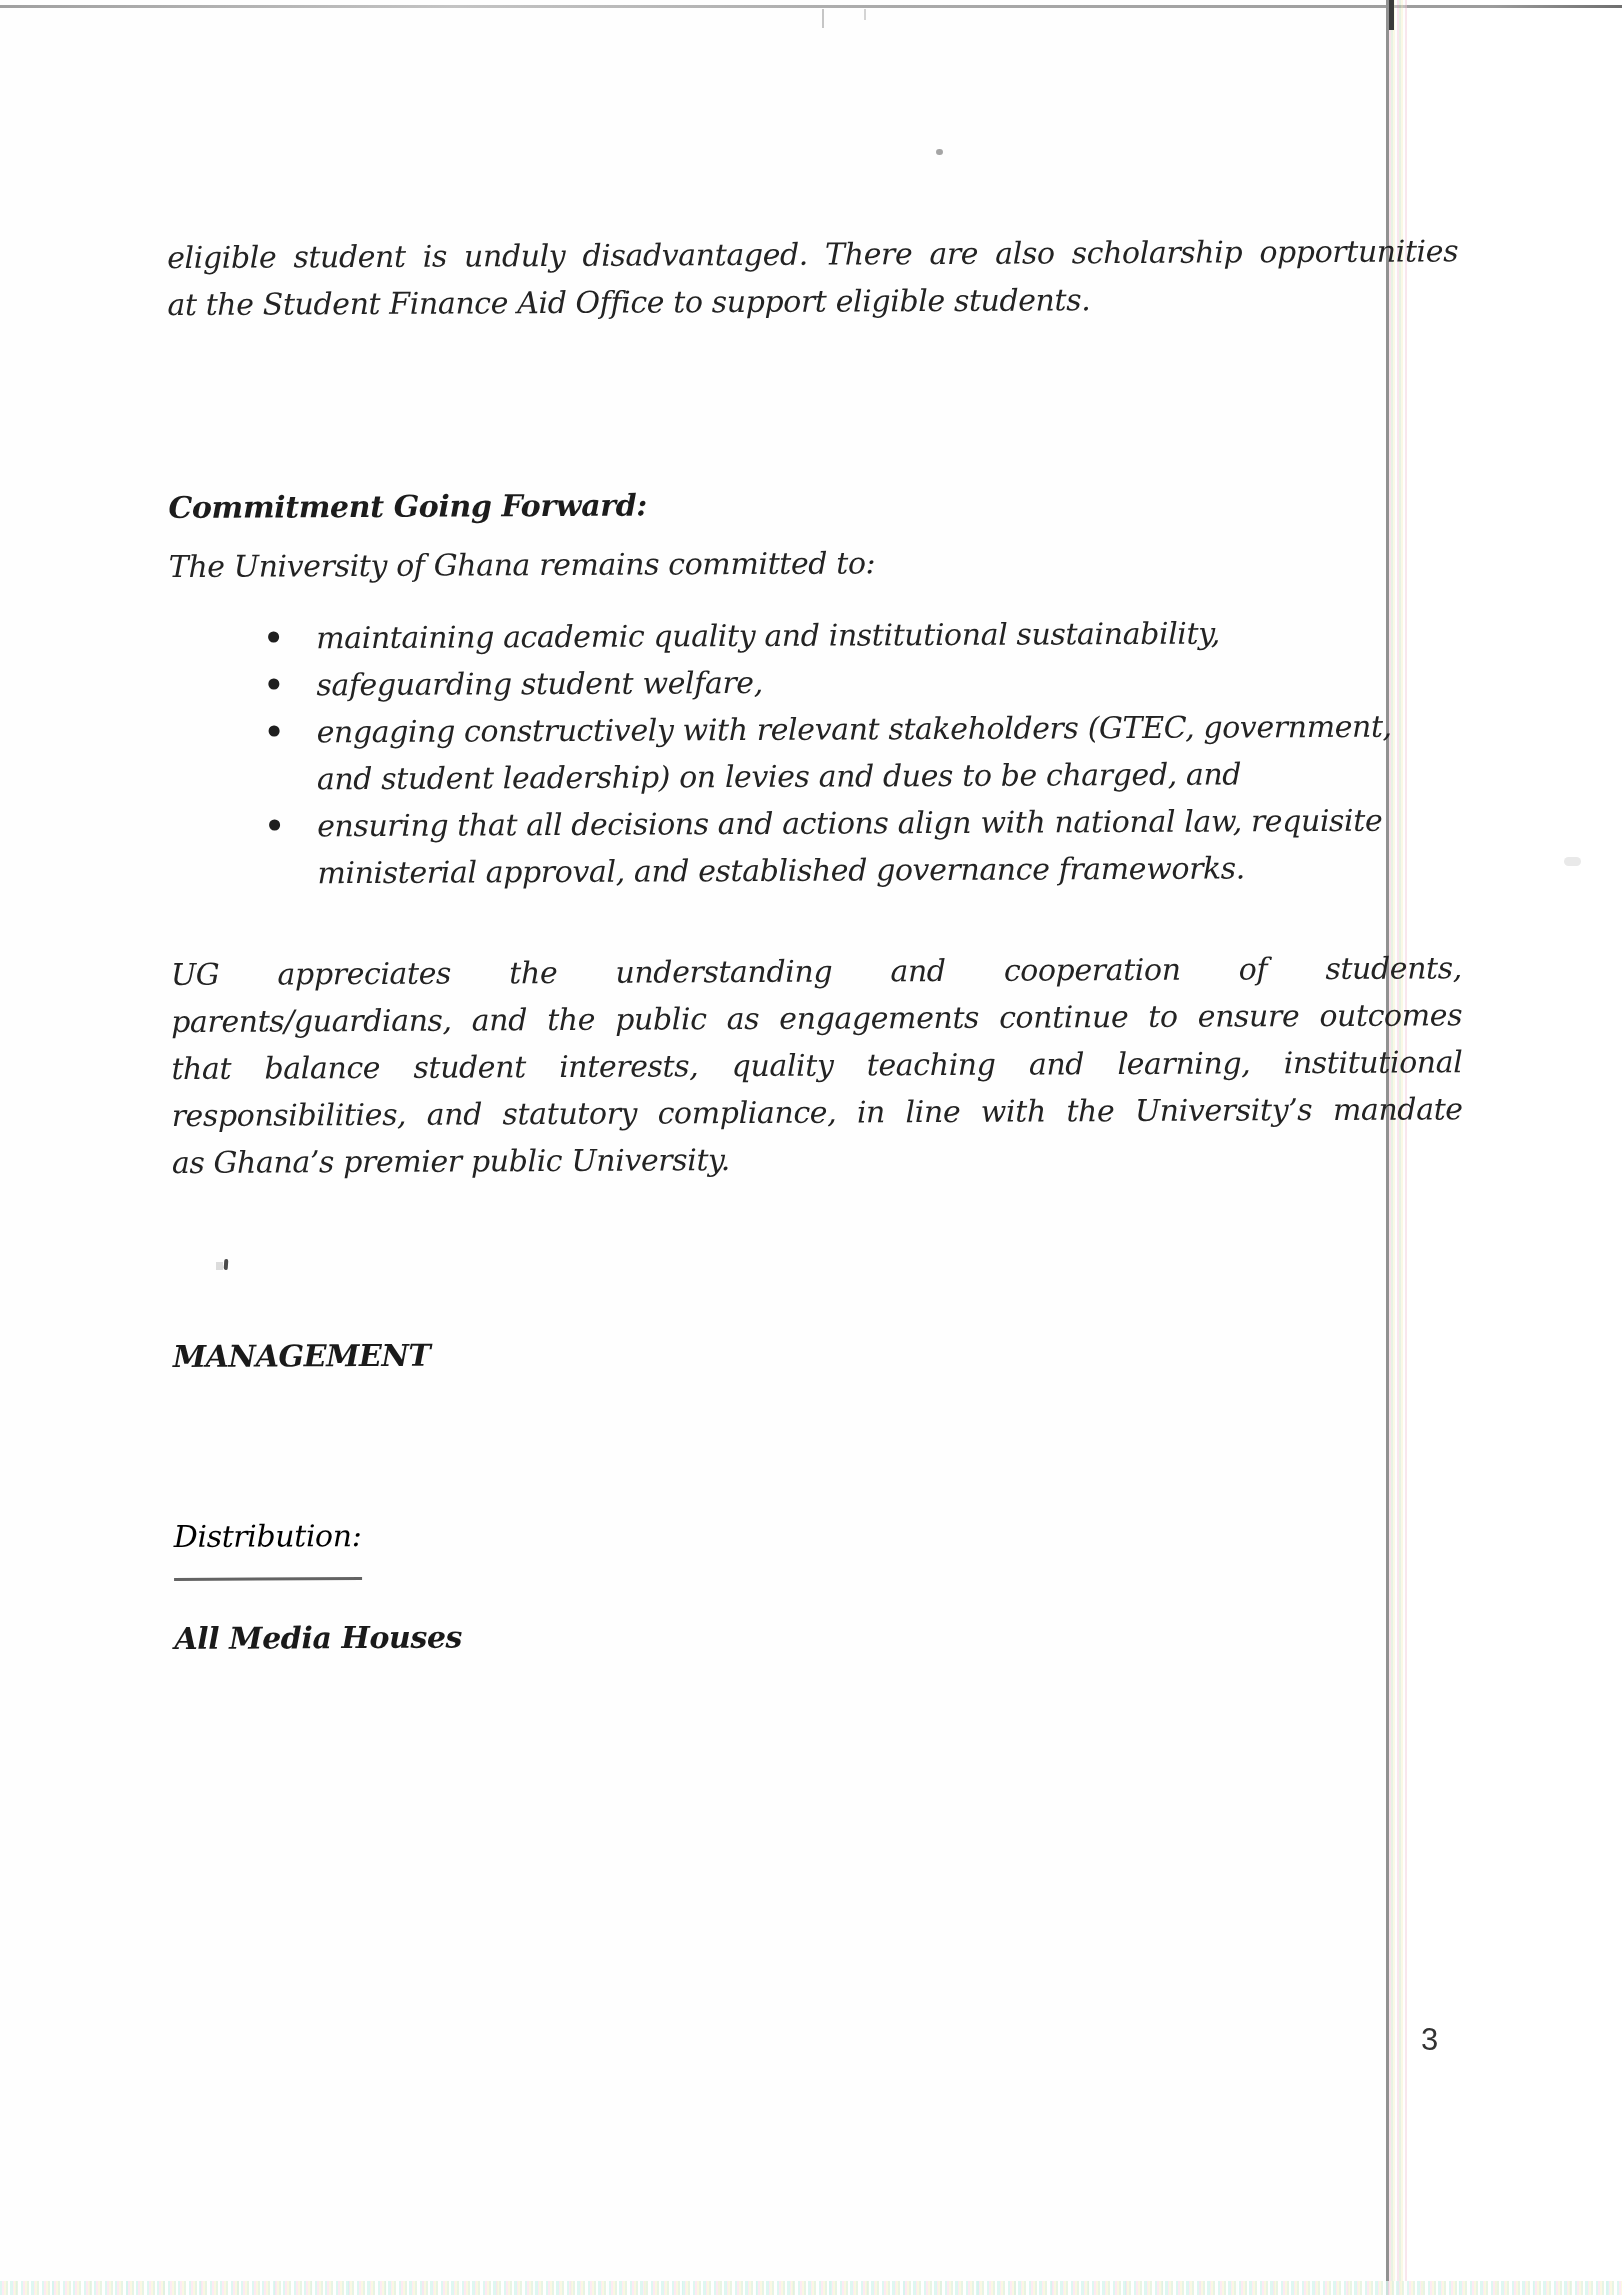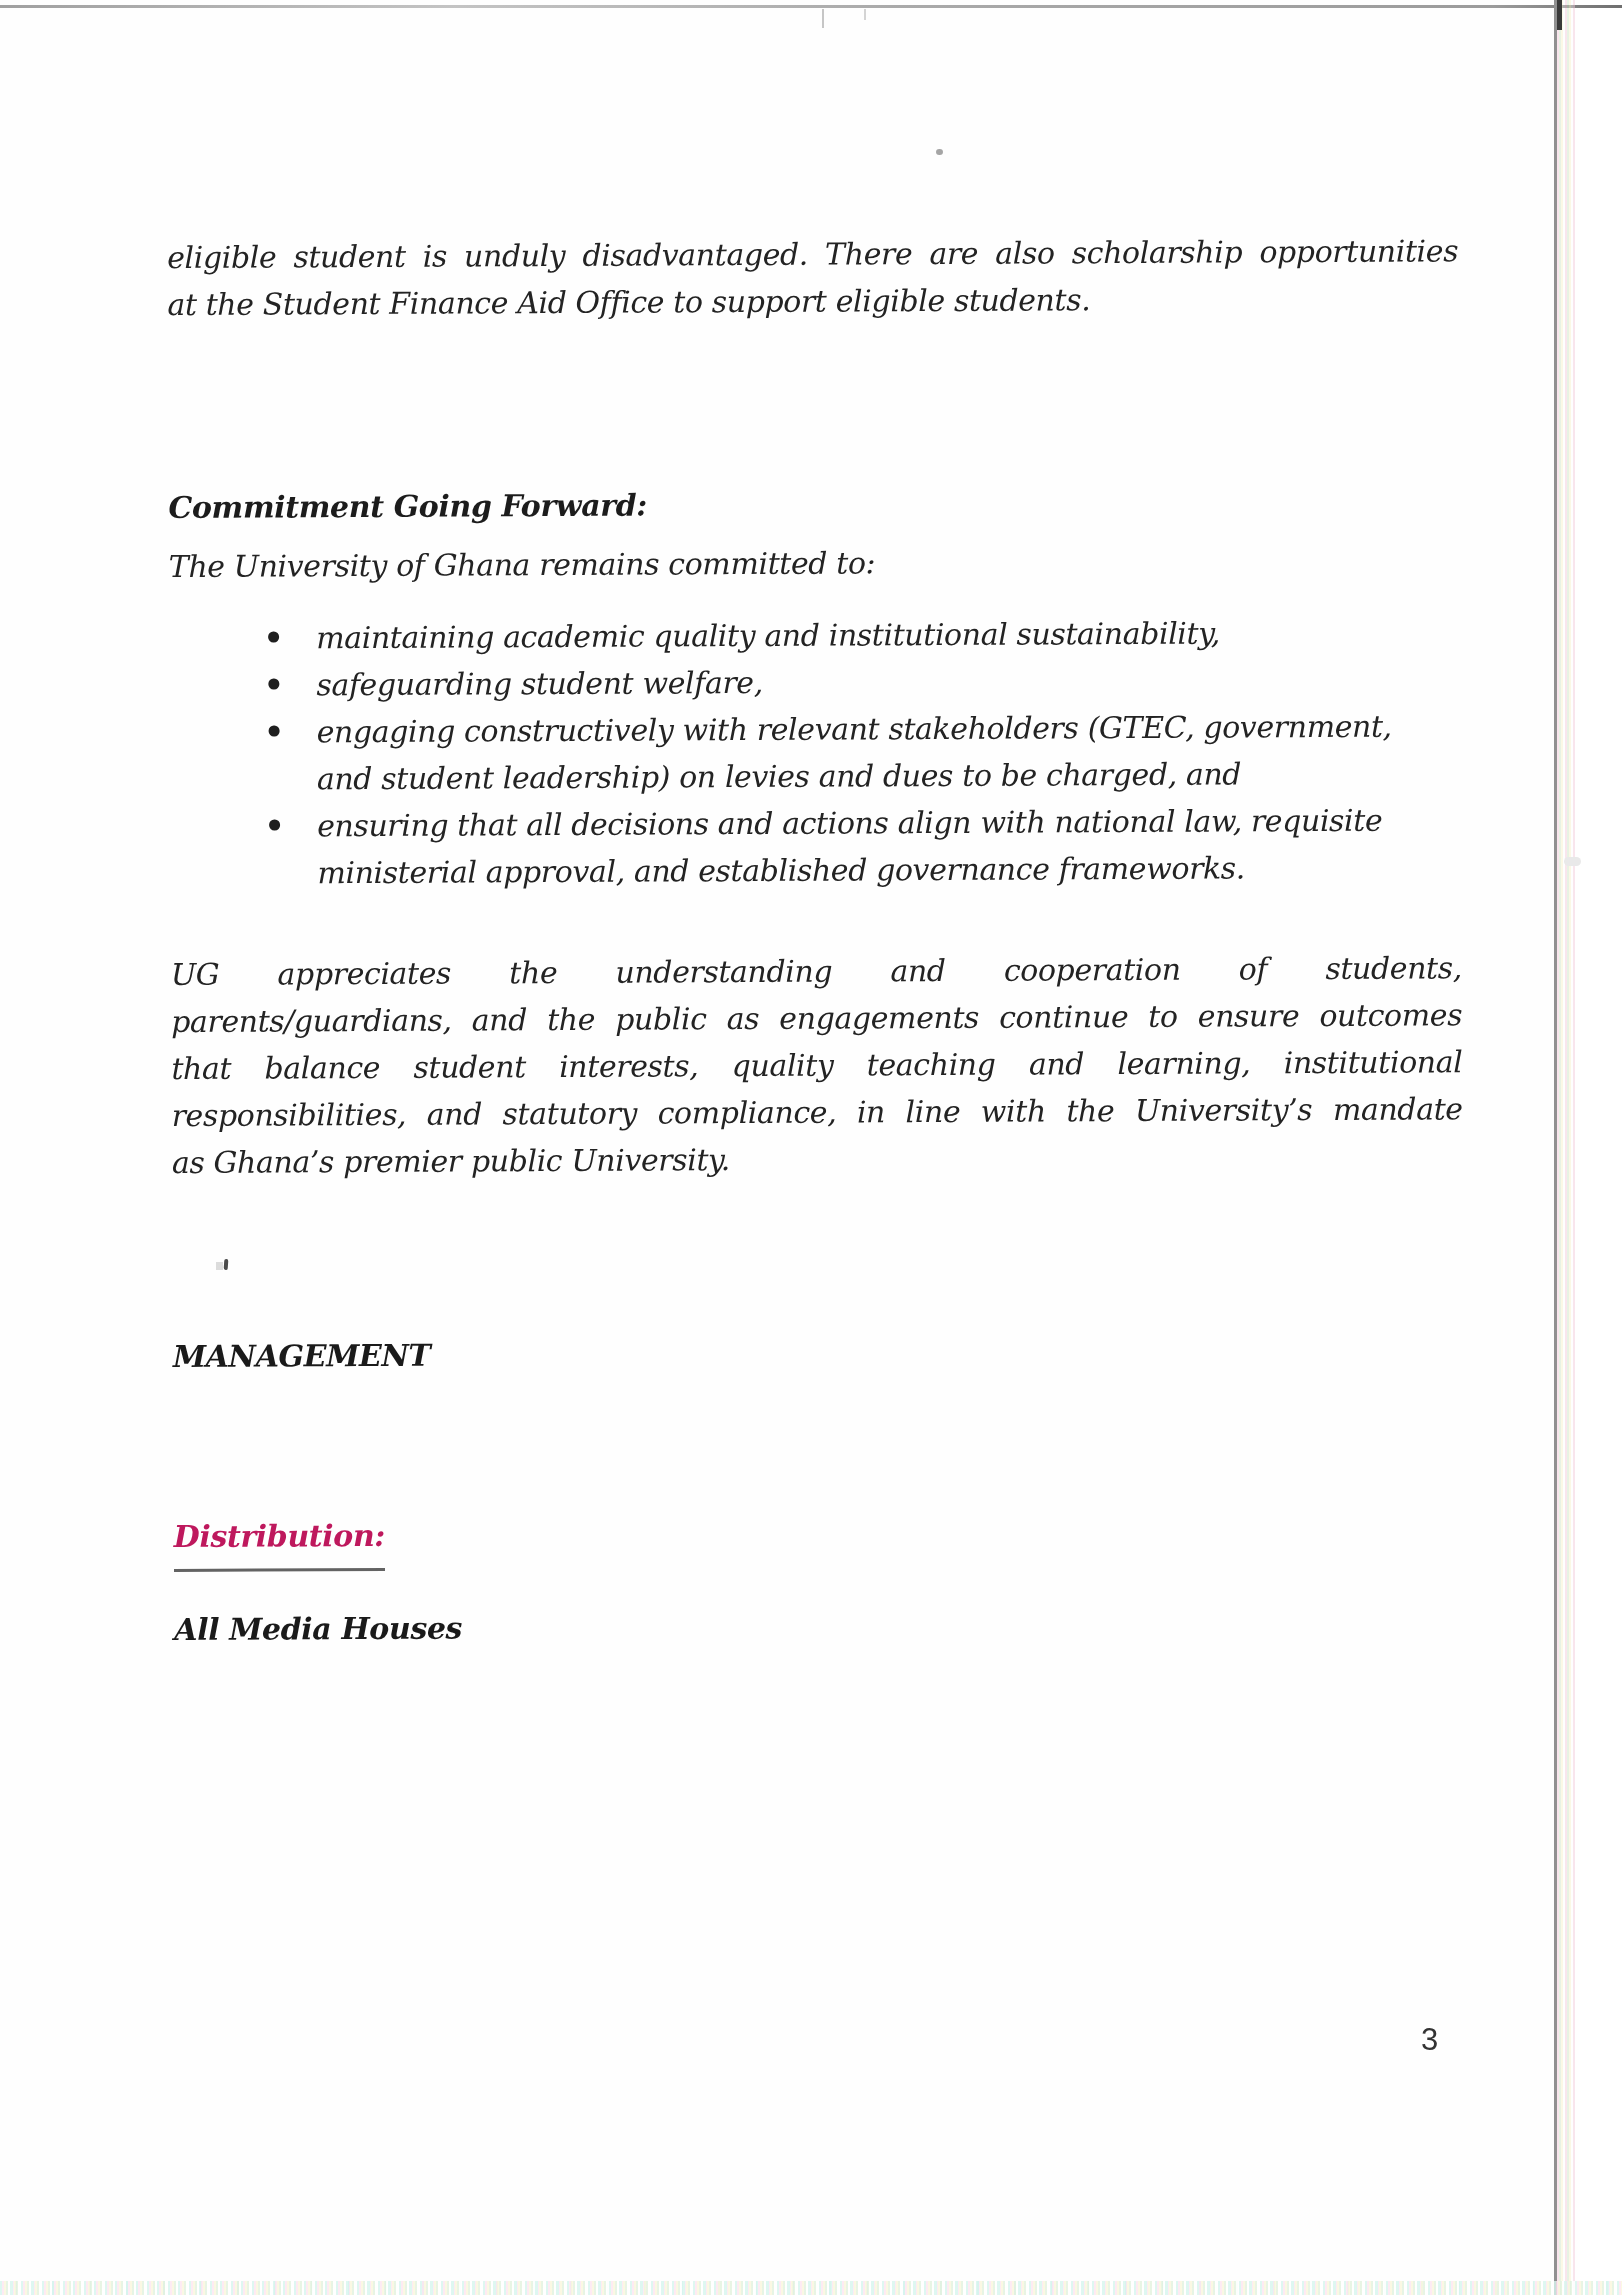--- a/index.html
+++ b/index.html
@@ -5,21 +5,21 @@
   html, body {
     margin: 0;
     padding: 0;
     width: 1623px;
     height: 2295px;
     background: #ffffff;
     overflow: hidden;
   }
   .page {
     position: relative;
-    width: 1575px;
+    width: 1407px;
     height: 2295px;
     background: #fefefe;
     font-family: "DejaVu Serif", serif;
   }
 
   
   .scan-top-line {
     position: absolute;
     top: 5.2px; left: 0; width: 1623px; height: 2.6px;
     background: linear-gradient(90deg, #8f8f8f, #b9b9b9 28%, #9b9b9b 55%, #8a8a8a 92%, #555 100%);
@@ -123,24 +123,24 @@
   }
   .closing-block { margin-top: 54px; }
   .signature-block {
     margin-top: 147px;
     font-weight: bold;
     color: #1a1a1a;
   }
   .distribution-block { margin-top: 133px; }
   .distribution-heading {
     display: inline-block;
-    font-weight: bold;
-    color: #be185d;
+    font-weight: normal;
+    color: #000000;
     border-bottom: 3.9px solid #636363;
-    padding-bottom: 9px;
+    padding-bottom: 18px;
   }
   .media-block {
     margin-top: 34px;
     font-weight: bold;
     color: #1a1a1a;
   }
   .page-number {
     position: absolute;
     left: 1421px;
     top: 2023px;

